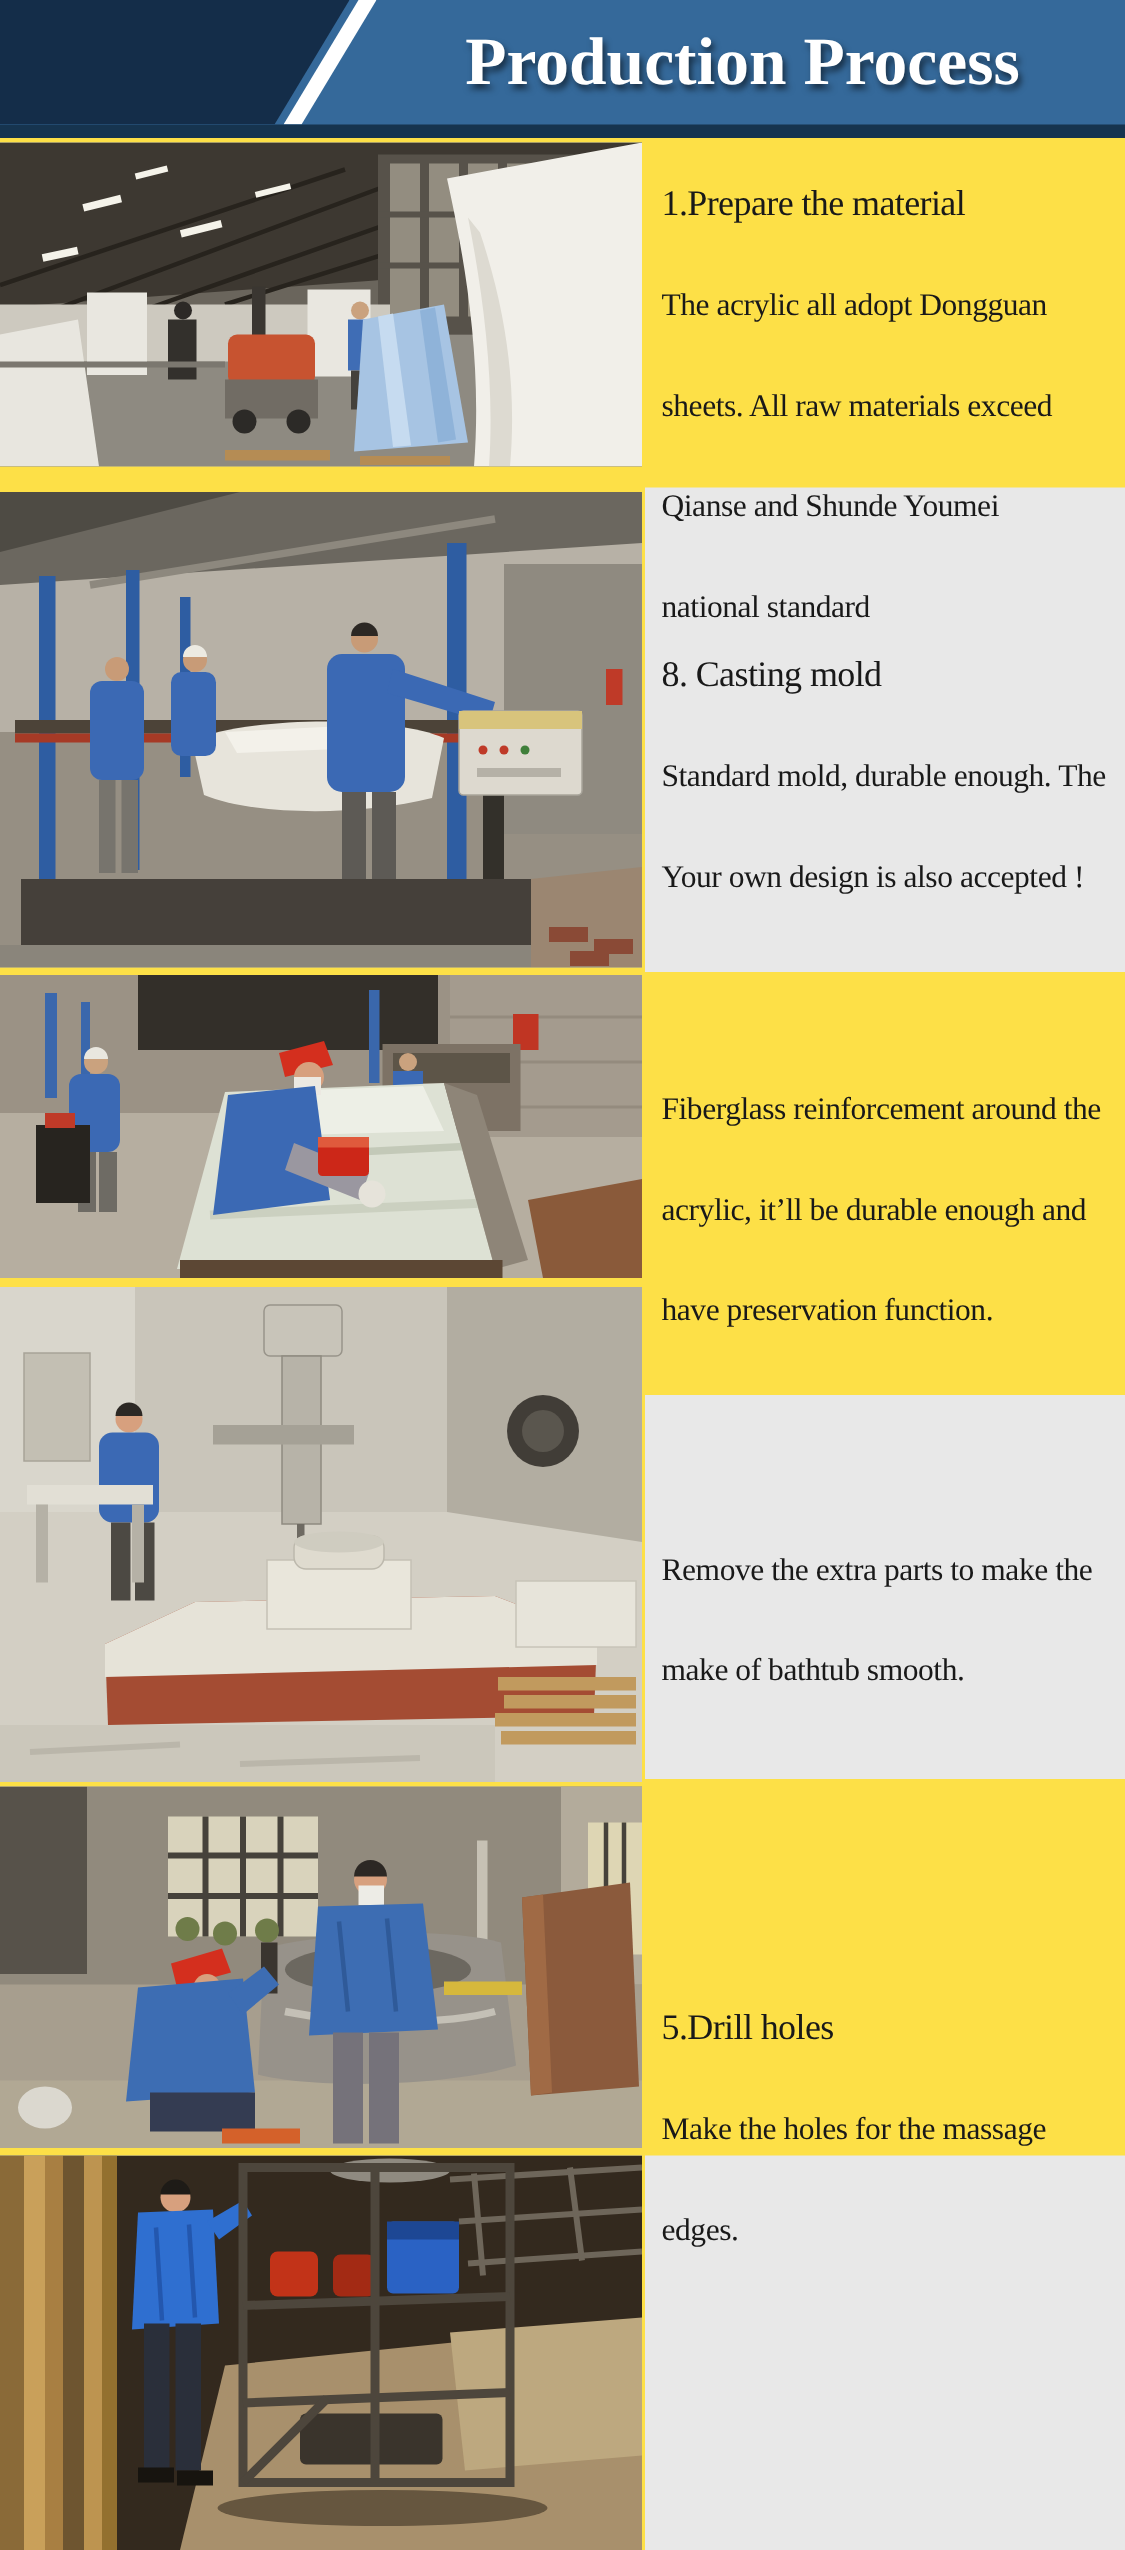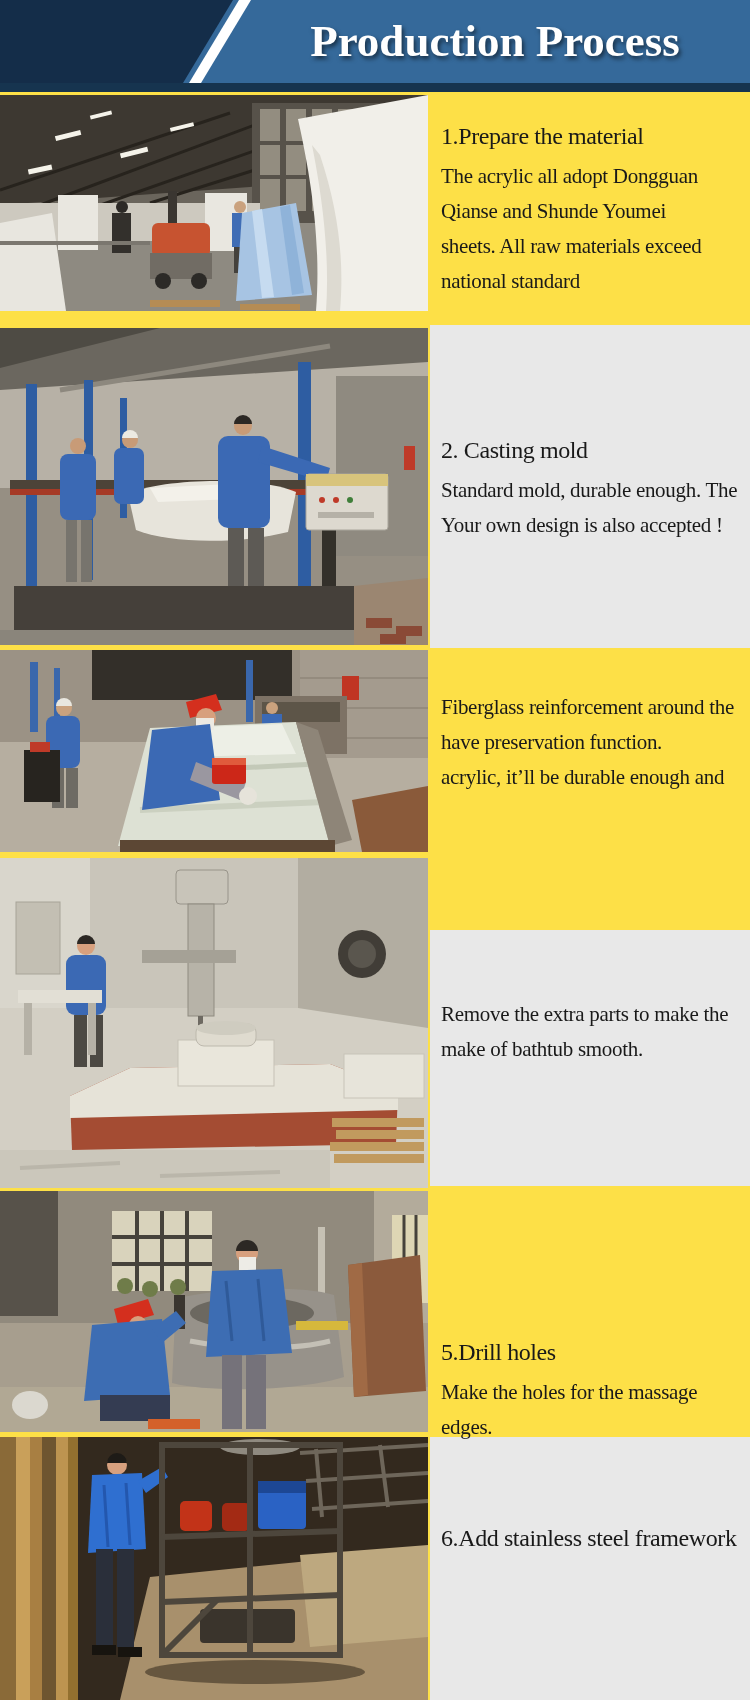--- a/index.html
+++ b/index.html
@@ -28,21 +28,21 @@
   
   .graypanel{position:absolute;left:430px;width:320px;background:#e8e8e8;}
   #gray2{top:325px;height:323px;}
   #gray4{top:930px;height:256px;}
   #gray6{top:1437px;height:263px;}
   
   .textblock{position:absolute;left:441px;width:309px;}
   .step-heading{margin:0 0 5px 0;font:400 24px/36px "Liberation Serif",serif;
         color:#191919;letter-spacing:-0.4px;white-space:nowrap;}
   .step-line{font:400 21px/35px "Liberation Serif",serif;color:#191919;
-        letter-spacing:-0.3px;white-space:nowrap;}
+        letter-spacing:-0.3px;white-space:nowrap;margin-top:32px;}
   #text1{top:118px;} #text2{top:432px;} #text3{top:690px;}
   #text4{top:997px;} #text5{top:1334px;} #text6{top:1520px;}
 </style>
 </head>
 <body>
 
 <div id="page">
 
   <div class="banner">
     <div class="banner-bottom-edge"></div>
@@ -318,45 +318,42 @@
           <path d="M162,165 L340,158"></path>
         <path d="M250,8 L250,218"></path>
           <path d="M162,218 L218,162"></path>
       </g>
     </svg>
   </div>
 
   <div class="textblock" id="text1">
     <h2 class="step-heading">1.Prepare the material</h2>
     <div class="step-line">The acrylic all adopt Dongguan</div>
+    <div class="step-line">sheets. All raw materials exceed</div>
     <div class="step-line">Qianse and Shunde Youmei</div>
-    <div class="step-line">sheets. All raw materials exceed</div>
     <div class="step-line">national standard</div>
   </div>
 
   <div class="textblock" id="text2">
-    <h2 class="step-heading">2. Casting mold</h2>
+    <h2 class="step-heading">8. Casting mold</h2>
     <div class="step-line">Standard mold, durable enough. The</div>
     <div class="step-line">Your own design is also accepted !</div>
   </div>
 
   <div class="textblock" id="text3">
     <div class="step-line">Fiberglass reinforcement around the</div>
+    <div class="step-line">acrylic, it’ll be durable enough and</div>
     <div class="step-line">have preservation function.</div>
-    <div class="step-line">acrylic, it’ll be durable enough and</div>
   </div>
 
   <div class="textblock" id="text4">
     <div class="step-line">Remove the extra parts to make the</div>
     <div class="step-line">make of bathtub smooth.</div>
   </div>
 
   <div class="textblock" id="text5">
     <h2 class="step-heading">5.Drill holes</h2>
     <div class="step-line">Make the holes for the massage</div>
     <div class="step-line">edges.</div>
   </div>
 
-  <div class="textblock" id="text6">
-    <h2 class="step-heading">6.Add stainless steel framework</h2>
-  </div>
 
 </div>
 
 </body></html>

